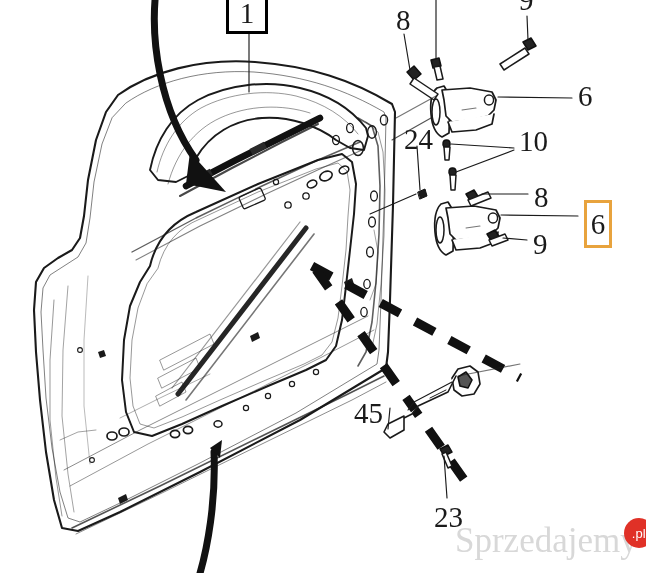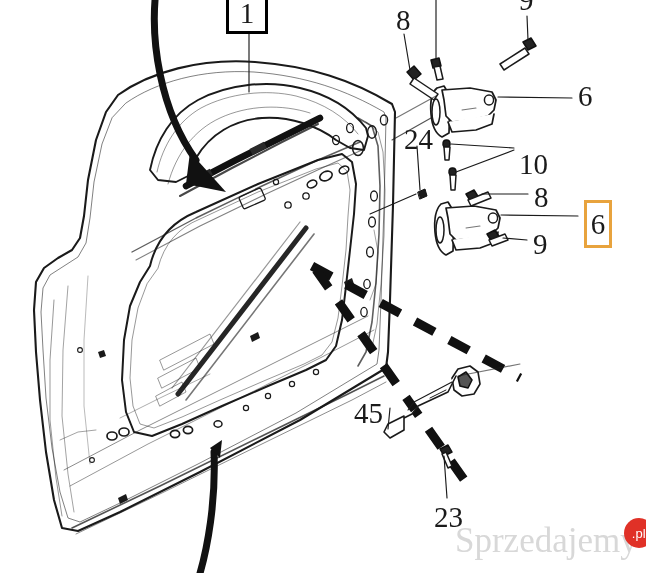--- a/index.html
+++ b/index.html
@@ -264,21 +264,21 @@
         <path d="M436,96 L396,118" stroke-opacity=".6"></path>
         <path d="M458,376 L520,364" stroke-opacity=".6"></path>
       </g>
     </g>
   </svg>
 
   <div class="lbl" style="left:396px;top:6px;">8</div>
   <div class="lbl" style="left:519px;top:-14px;">9</div>
   <div class="lbl" style="left:578px;top:82px;">6</div>
   <div class="lbl" style="left:404px;top:125px;">24</div>
-  <div class="lbl" style="left:519px;top:150px;">10</div>
+  <div class="lbl" style="left:519px;top:127px;">10</div>
   <div class="lbl" style="left:534px;top:183px;">8</div>
   <div class="lbl" style="left:533px;top:230px;">9</div>
   <div class="lbl" style="left:354px;top:399px;">45</div>
   <div class="lbl" style="left:434px;top:503px;">23</div>
 
   <div class="boxlbl box-black" style="left:226px;top:-8px;width:42px;height:42px;">1</div>
 
   <div class="boxlbl box-orange" style="left:584px;top:200px;width:28px;height:48px;">6</div>
 
   <div id="wm">

